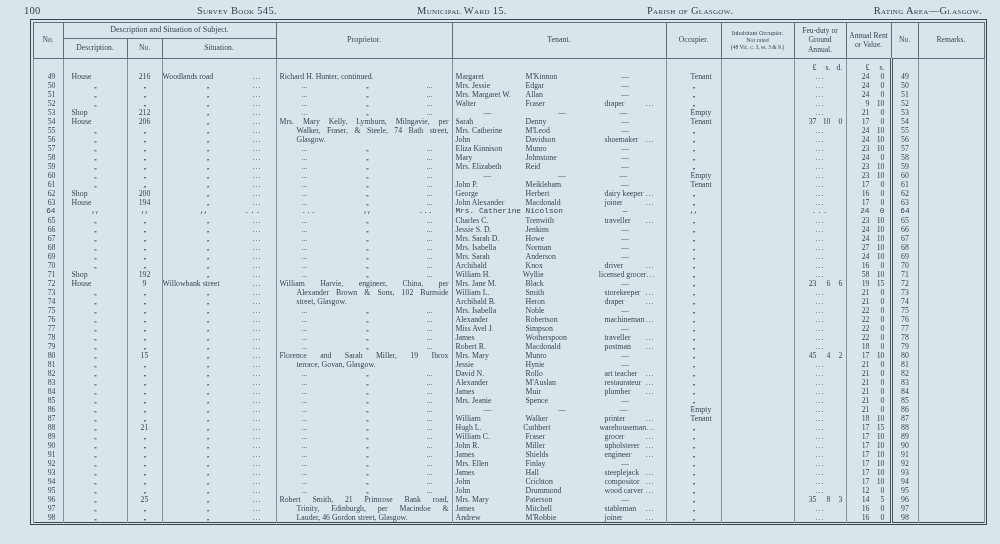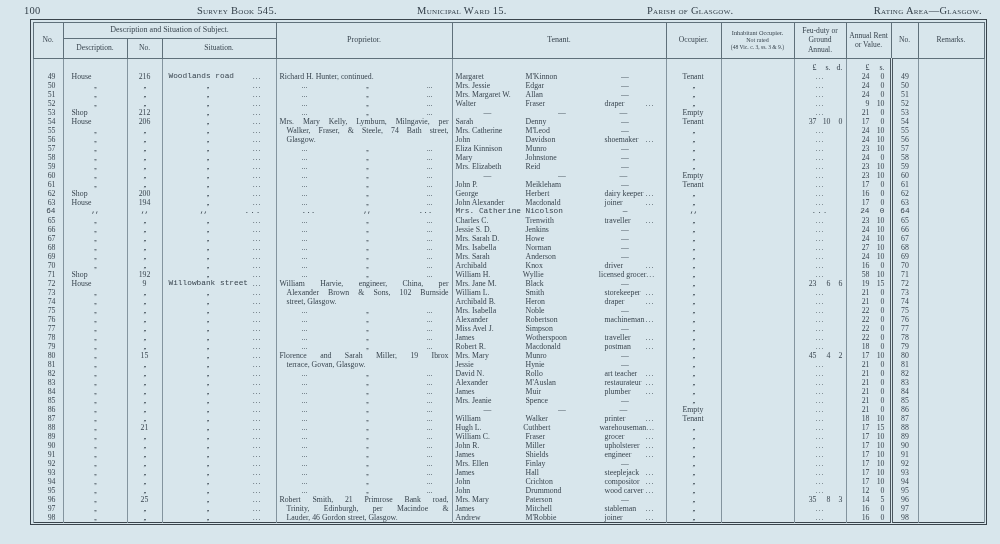--- a/index.html
+++ b/index.html
@@ -42,35 +42,35 @@
     padding:0; white-space:nowrap; overflow:hidden;
     vertical-align:middle; color:#39454f;
   }
   tr.units td { height:13px; vertical-align:bottom; font-size:8px; }
   .c-no  { text-align:right; padding-right:7px; }
   .c-desc{ padding-left:8px; }
   .c-sno { text-align:center; }
   .c-no2 { text-align:center; border-left:3px double #4a565e !important; }
   .dit   { text-align:center; padding-left:0; letter-spacing:-1px; }
   .flexrow { display:flex; align-items:center; height:9px; }
-  .c-sit .sittext { flex:1; padding-left:6px;font-family:Liberation Mono, monospace; }
+  .c-sit .sittext { flex:1; padding-left:0; }
   .c-sit .sitdit  { flex:1; text-align:center; letter-spacing:-1px; }
   .c-sit .dots    { margin-left:auto; padding-right:14px; letter-spacing:1px; }
   .c-prop { padding:0 3px; }
   .c-prop.just { text-align:justify; text-align-last:justify; }
-  .c-prop.ind  { padding-left:10px; }
+  .c-prop.ind  { padding-left:20px; }
   .pd { display:flex; justify-content:space-between; padding:0 16px 0 22px; }
   .pd .ditto { letter-spacing:-1px; }
   .ten { display:flex; height:9px; }
   .ten .tf { width:70px; padding-left:3px; }
   .ten .tl { width:79px; }
   .ten .to { flex:1; }
   .ten .tdots { width:20px; letter-spacing:1px; }
   .ten .dash { text-align:center; padding-left:0; }
-  .c-occ { padding-left:16px; }
+  .c-occ { padding-left:24px; }
   .c-occ.dit { padding-left:0; }
   .feu { display:flex; justify-content:flex-end; padding-right:3px; }
   .feu span { text-align:right; }
   .feu .f1 { width:18px; } .feu .f2 { width:14px; } .feu .f3 { width:12px; }
   .feu-dots { text-align:center; letter-spacing:1px; color:#4a565e; }
   .rent { display:flex; justify-content:flex-end; padding-right:5px; }
   .rent span { text-align:right; }
   .rent .r1 { width:20px; } .rent .r2 { width:15px; }
 </style>
 </head>

